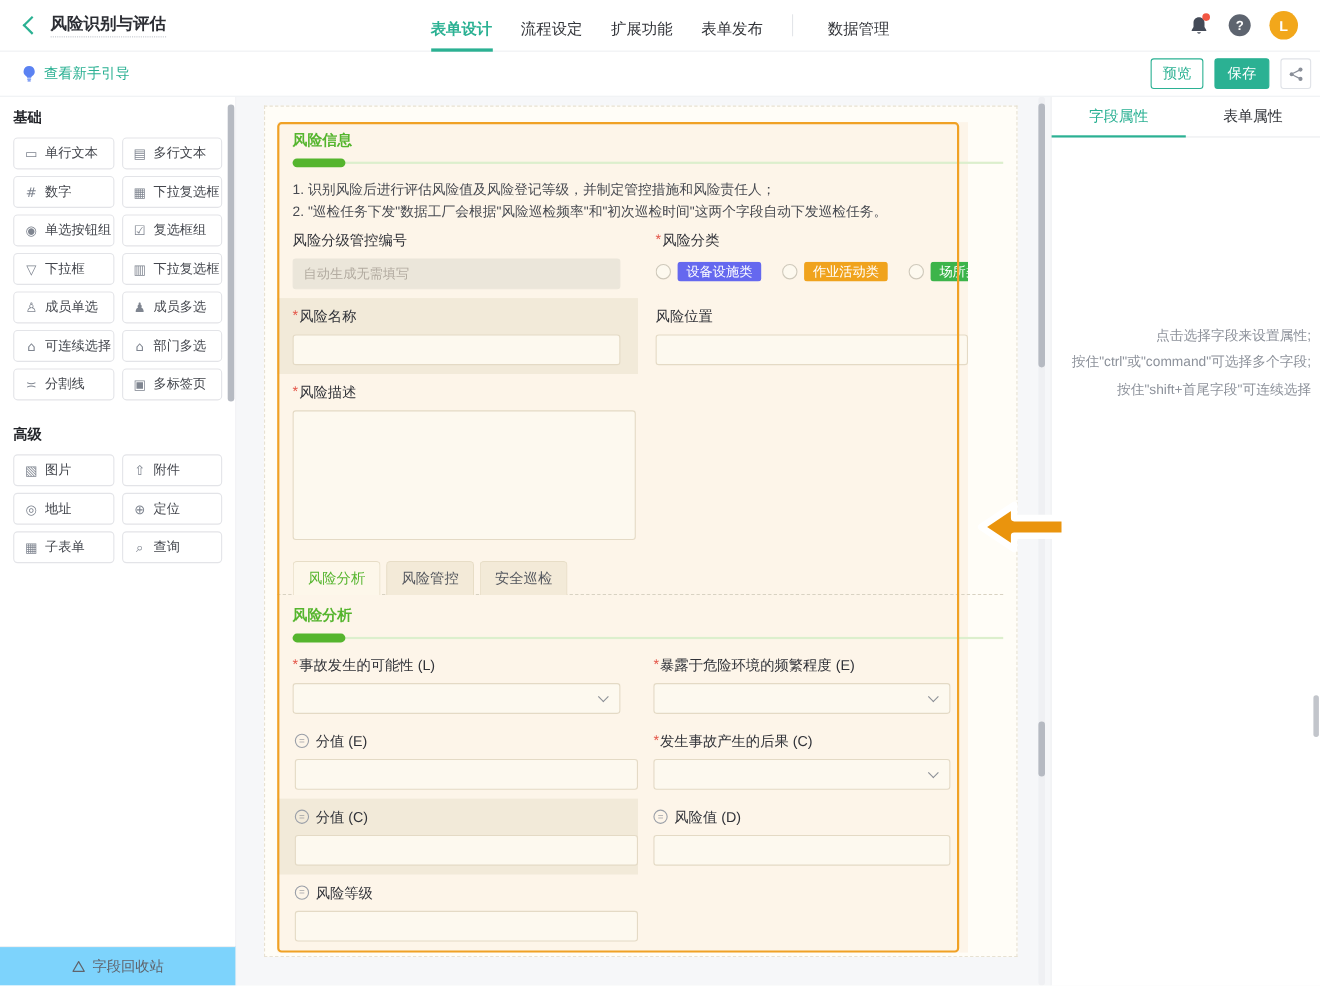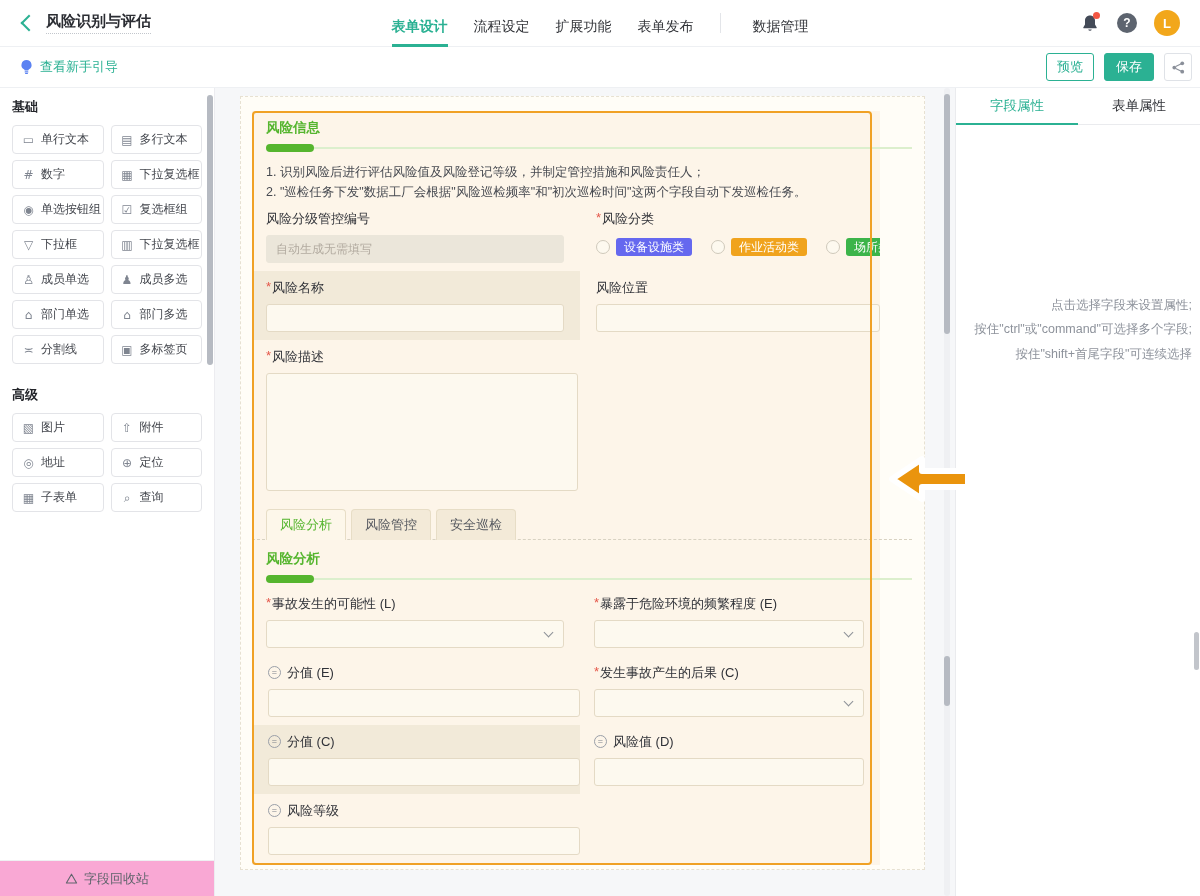--- a/index.html
+++ b/index.html
@@ -31,21 +31,21 @@
 .btn-save{width:50px;background:#2bb193;color:#fff;border:1px solid #2bb193}
 .btn-share{width:28px;height:28px;border:1px solid #dfe2e7;background:#fff;border-radius:3px;display:flex;align-items:center;justify-content:center;cursor:pointer}
 
 
 .sidebar{position:absolute;top:88px;left:0;width:215px;bottom:0;background:#fff;border-right:1px solid #ececf0;padding:8px 12px 40px 12px}
 .side-sec{font-size:13px;font-weight:bold;color:#23252a;margin:2px 0 9px}
 .fgrid{display:grid;grid-template-columns:1fr 1fr;gap:6px 7px;margin-bottom:22px}
 .fitem{height:29px;border:1px solid #e3e4e8;border-radius:4px;background:#fff;display:flex;align-items:center;padding-left:9px;gap:6px;font-size:12px;color:#43464d;cursor:grab;white-space:nowrap;overflow:hidden}
 .fic{font-size:12px;color:#7f8590;width:13px;text-align:center;flex:none;font-family:"DejaVu Sans",sans-serif}
 .side-thumb{position:absolute;right:1px;top:7px;width:6px;height:270px;background:#b6bac2;border-radius:3px}
-.side-foot{position:absolute;left:0;bottom:0;width:214px;height:36px;border-top:1px solid #eef0f2;background:#f9a8d4;display:flex;align-items:center;justify-content:center;gap:6px;color:#60646c;font-size:13px;cursor:pointer}
+.side-foot{position:absolute;left:0;bottom:0;width:214px;height:36px;border-top:1px solid #eef0f2;background:#7dd3fc;display:flex;align-items:center;justify-content:center;gap:6px;color:#60646c;font-size:13px;cursor:pointer}
 
 
 .canvas{position:absolute;top:88px;left:215px;width:740px;bottom:0;background:#f6f7f9}
 .paper{position:absolute;left:25px;top:8px;width:685px;height:774px;background:#fffdf7;border:1px dashed #e7e1d2;overflow:hidden;padding:14px 0 0 11px}
 .card{position:relative;width:628px;background:#fdf5e9}
 .selbox{position:absolute;left:0;top:0;height:100%;width:620px;border:2px solid #f0a125;border-radius:4px;pointer-events:none;z-index:4}
 .sec-head{padding:8px 14px 4px}
 .sec-title{font-size:13.5px;font-weight:bold;color:#55b52e}
 .progress{position:relative;height:8px;margin-top:7px;width:646px}
 .progress .pline{position:absolute;left:0;top:3px;width:100%;height:2px;background:#dcefcd}
@@ -180,21 +180,21 @@
       <div class="fitem">
       <span class="fic">♙</span>
       <span>成员单选</span>
     </div>
       <div class="fitem">
       <span class="fic">♟</span>
       <span>成员多选</span>
     </div>
       <div class="fitem">
       <span class="fic">⌂</span>
-      <span>部门单选</span>
+      <span>可连续选择</span>
     </div>
       <div class="fitem">
       <span class="fic">⌂</span>
       <span>部门多选</span>
     </div>
       <div class="fitem">
       <span class="fic">≍</span>
       <span>分割线</span>
     </div>
       <div class="fitem">

